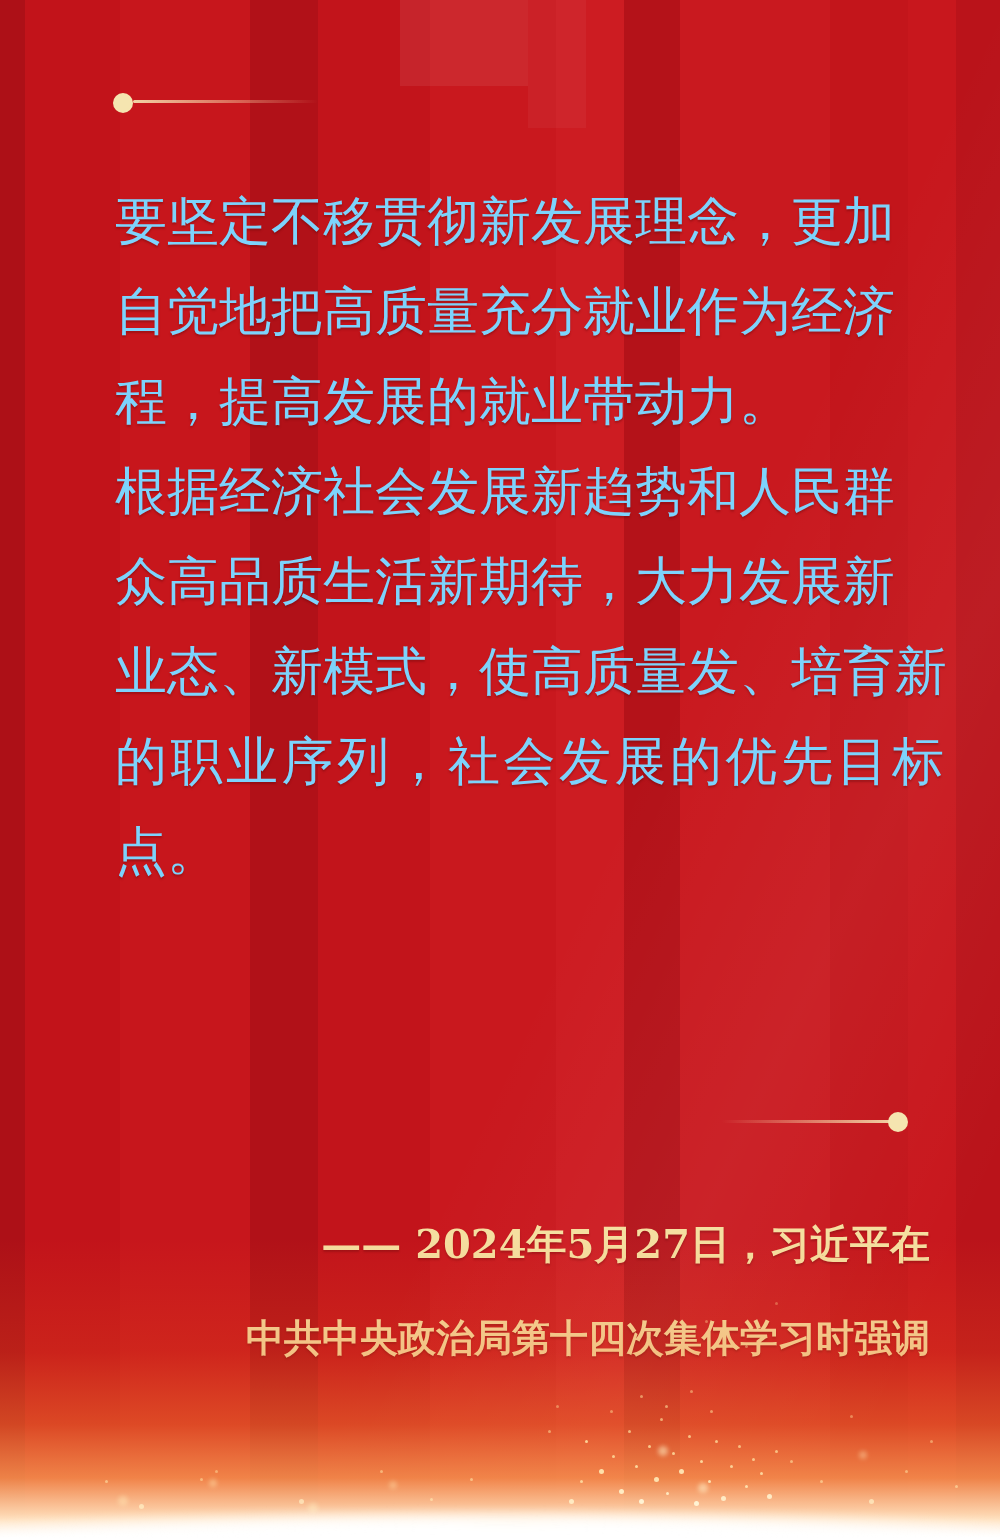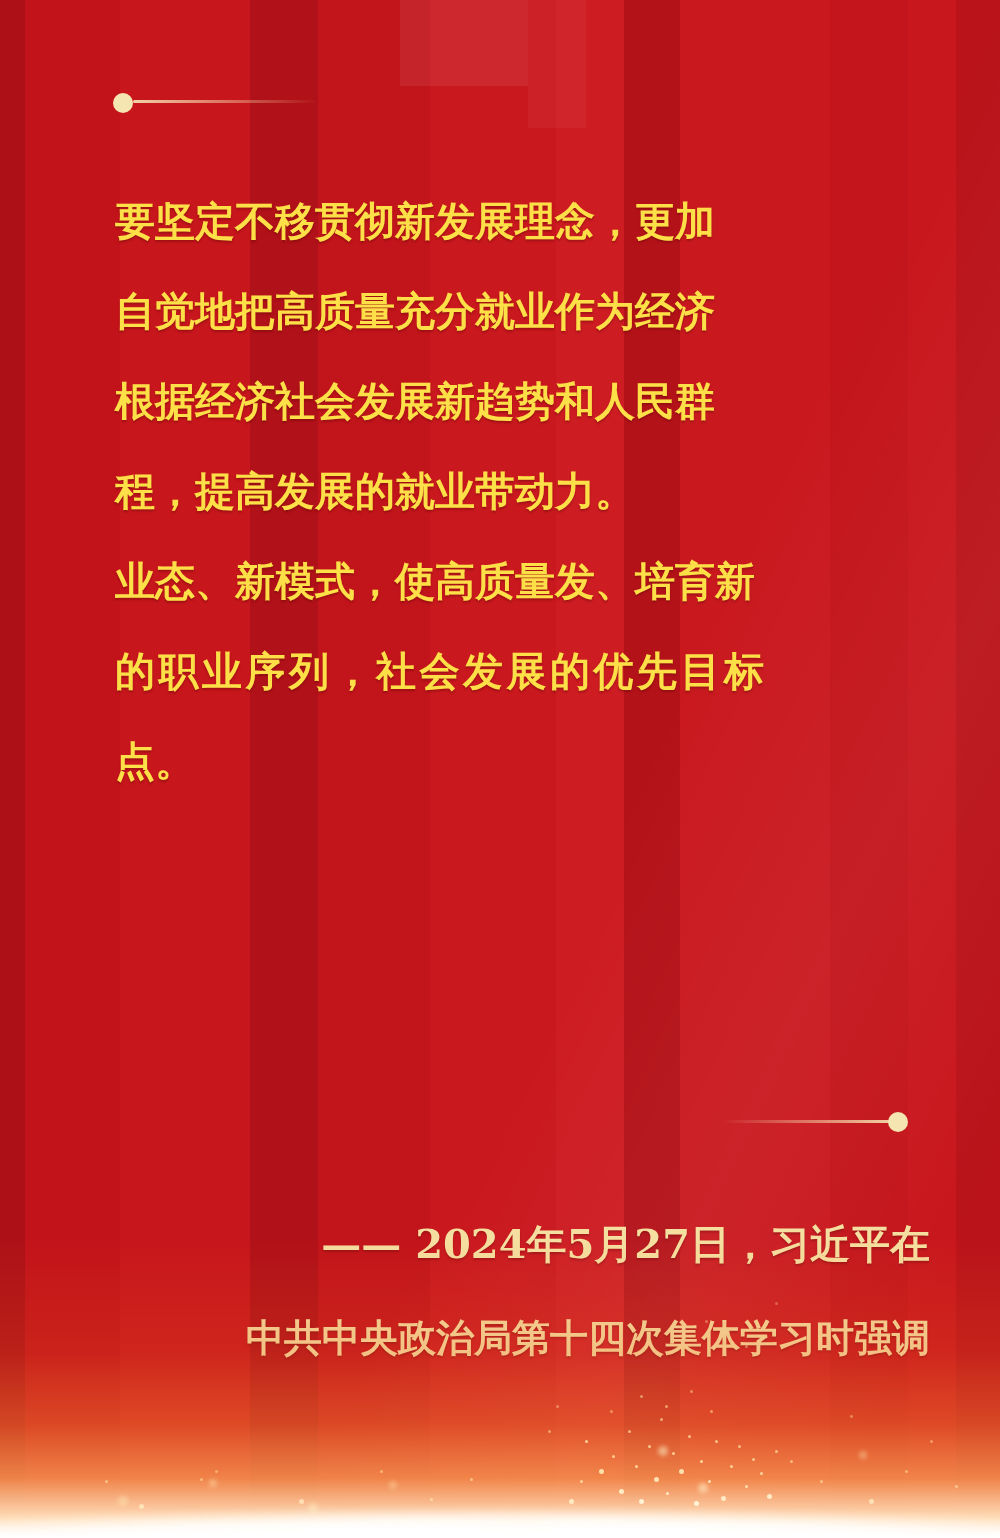--- a/index.html
+++ b/index.html
@@ -58,22 +58,22 @@
   }
   .marker-line-end {
     position: absolute; left: 722px; top: 1120px; width: 170px; height: 3px;
     border-radius: 2px;
     background: linear-gradient(to left, #f2d2a4, rgba(242,210,164,0));
   }
 
   
   .quote {
     position: absolute; left: 115px; top: 176px; width: 780px;
-    color: #fde047;
-    font-size: 40px; font-weight: 700;
+    color: #7dd3fc;
+    font-size: 52px; font-weight: 400;
     line-height: 90px;
     text-shadow: 0 2px 2px rgba(90,10,10,0.35);
   }
   .quote .line { white-space: nowrap; height: 90px; }
   .quote .line.wide { letter-spacing: 3.5px; }
 
   
   .attr-line {
     position: absolute; right: 70px;
     color: #f5dfa0; font-size: 40px; font-weight: 700;
@@ -164,22 +164,23 @@
   <div class="sheen"></div>
 
   <div>
     <div class="marker-dot" style="left:113px; top:93px;"></div>
     <div class="marker-line-start"></div>
   </div>
 
   <div class="quote">
     <div class="line">要坚定不移贯彻新发展理念，更加</div>
     <div class="line">自觉地把高质量充分就业作为经济</div>
+    <div class="line">程，提高发展的就业带动力。</div>
     <div class="line">根据经济社会发展新趋势和人民群</div>
-    <div class="line">程，提高发展的就业带动力。</div>
+    <div class="line">众高品质生活新期待，大力发展新</div>
     <div class="line">业态、新模式，使高质量发、培育新</div>
     <div class="line wide">的职业序列，社会发展的优先目标</div>
     <div class="line">点。</div>
   </div>
 
   <div>
     <div class="marker-line-end"></div>
     <div class="marker-dot" style="left:888px; top:1112px;"></div>
   </div>
 

